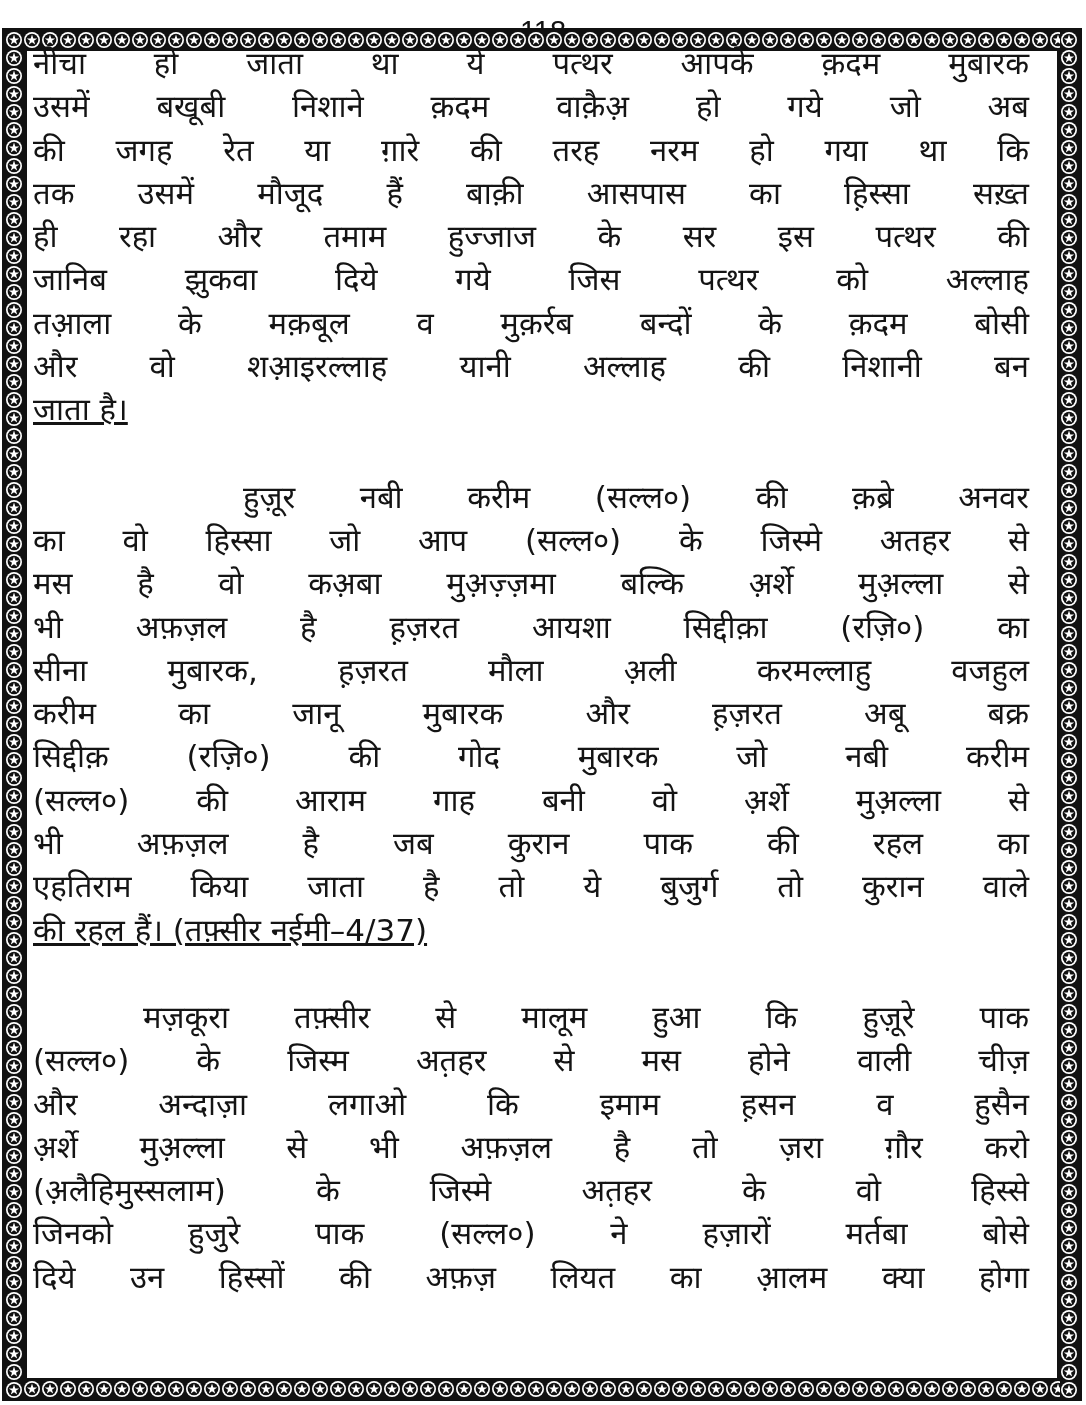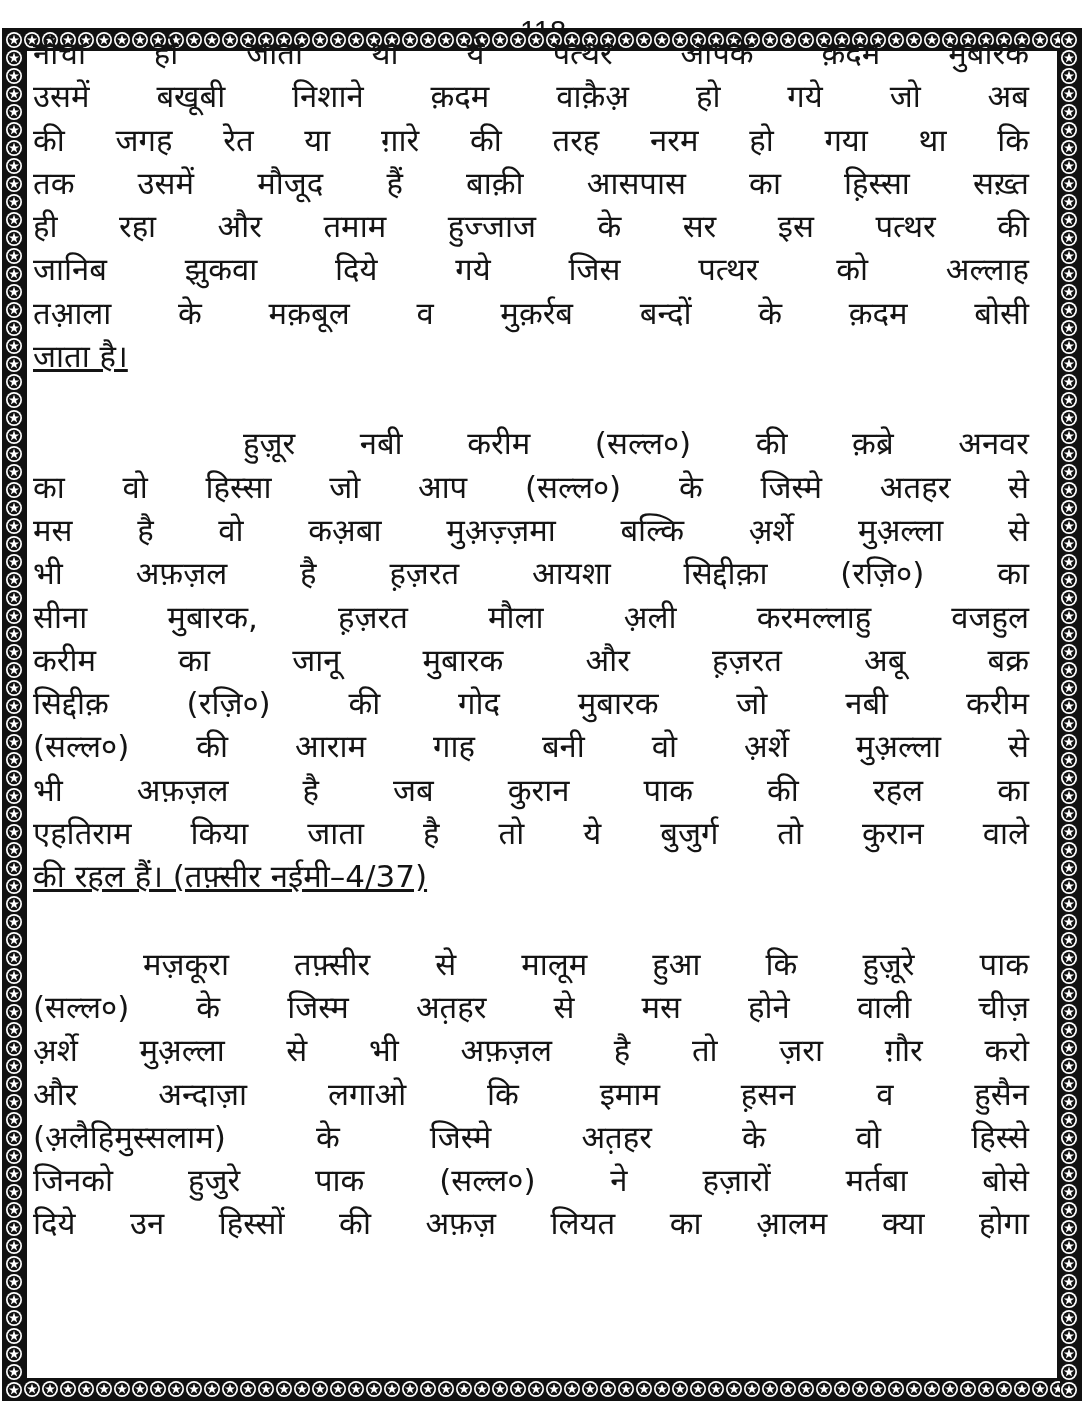--- a/index.html
+++ b/index.html
@@ -10,21 +10,21 @@
   .frame { position: absolute; left: 2px; top: 28px; width: 1080px; height: 1373px;
            box-sizing: border-box; background: #111; }
   .band { position: absolute; overflow: hidden; }
   .band.top { left: 3px; right: 3px; top: 3px; height: 18px; }
   .band.bottom { left: 3px; right: 3px; bottom: 3px; height: 18px; }
   .band.left { top: 3px; bottom: 3px; left: 3px; width: 19px; }
   .band.right { top: 3px; bottom: 3px; right: 3px; width: 19px; }
   .band svg { display: block; }
   .inner { position: absolute; left: 25px; top: 23px; right: 25px; bottom: 23px;
            background: #fff; }
-  .text { position: absolute; left: 33px; top: 32px; width: 996px;
+  .text { position: absolute; left: 33px; top: 42px; width: 996px;
           font-family: "DejaVu Sans", sans-serif; font-size: 31px; color: #141414; }
   .line { height: 43.3px; line-height: 43.3px; white-space: nowrap;
           text-align: justify; text-align-last: justify; }
   .line.last { text-align-last: left; text-decoration: underline; }
   .line.indent { padding-left: 210px; }
   .line.indent2 { padding-left: 110px; }
   .gap { height: 44px; }
 </style>
 </head>
 <body>
@@ -65,39 +65,40 @@
 
 <div class="text">
   <div>
     <div class="line">नीचा हो जाता था ये पत्थर आपके क़दम मुबारक</div>
     <div class="line">उसमें बखूबी निशाने क़दम वाक़ैअ़ हो गये जो अब</div>
     <div class="line">की जगह रेत या ग़ारे की तरह नरम हो गया था कि</div>
     <div class="line">तक उसमें मौजूद हैं बाक़ी आसपास का ह़िस्सा सख़्त</div>
     <div class="line">ही रहा और तमाम हुज्जाज के सर इस पत्थर की</div>
     <div class="line">जानिब झुकवा दिये गये जिस पत्थर को अल्लाह</div>
     <div class="line">तआ़ला के मक़बूल व मुक़र्रब बन्दों के क़दम बोसी</div>
+    <div class="line">और वो शआ़इरल्लाह यानी अल्लाह की निशानी बन</div>
     <div class="line last">जाता है।</div>
   </div>
   <div class="gap"></div>
   <div>
     <div class="line indent">हुज़ूर नबी करीम (सल्ल०) की क़ब्रे अनवर</div>
     <div class="line">का वो हिस्सा जो आप (सल्ल०) के जिस्मे अतहर से</div>
     <div class="line">मस है वो कअ़बा मुअ़ज़्ज़मा बल्कि अ़र्शे मुअ़ल्ला से</div>
     <div class="line">भी अफ़ज़ल है ह़ज़रत आयशा सिद्दीक़ा (रज़ि०) का</div>
     <div class="line">सीना मुबारक, ह़ज़रत मौला अ़ली करमल्लाहु वजहुल</div>
     <div class="line">करीम का जानू मुबारक और ह़ज़रत अबू बक्र</div>
     <div class="line">सिद्दीक़ (रज़ि०) की गोद मुबारक जो नबी करीम</div>
     <div class="line">(सल्ल०) की आराम गाह बनी वो अ़र्शे मुअ़ल्ला से</div>
     <div class="line">भी अफ़ज़ल है जब कुरान पाक की रहल का</div>
     <div class="line">एहतिराम किया जाता है तो ये बुजुर्ग तो कुरान वाले</div>
     <div class="line last">की रहल हैं। (तफ़्सीर नईमी–4/37)</div>
   </div>
   <div class="gap"></div>
   <div>
     <div class="line indent2">मज़कूरा तफ़्सीर से मालूम हुआ कि हुज़ूरे पाक</div>
     <div class="line">(सल्ल०) के जिस्म अत़हर से मस होने वाली चीज़</div>
+    <div class="line">और अन्दाज़ा लगाओ कि इमाम ह़सन व हुसैन</div>
     <div class="line">अ़र्शे मुअ़ल्ला से भी अफ़ज़ल है तो ज़रा ग़ौर करो</div>
-    <div class="line">और अन्दाज़ा लगाओ कि इमाम ह़सन व हुसैन</div>
     <div class="line">(अ़लैहिमुस्सलाम) के जिस्मे अत़हर के वो हिस्से</div>
     <div class="line">जिनको हुजुरे पाक (सल्ल०) ने हज़ारों मर्तबा बोसे</div>
     <div class="line">दिये उन हिस्सों की अफ़ज़ लियत का आ़लम क्या होगा</div>
   </div>
 </div>
 
 </body></html>

